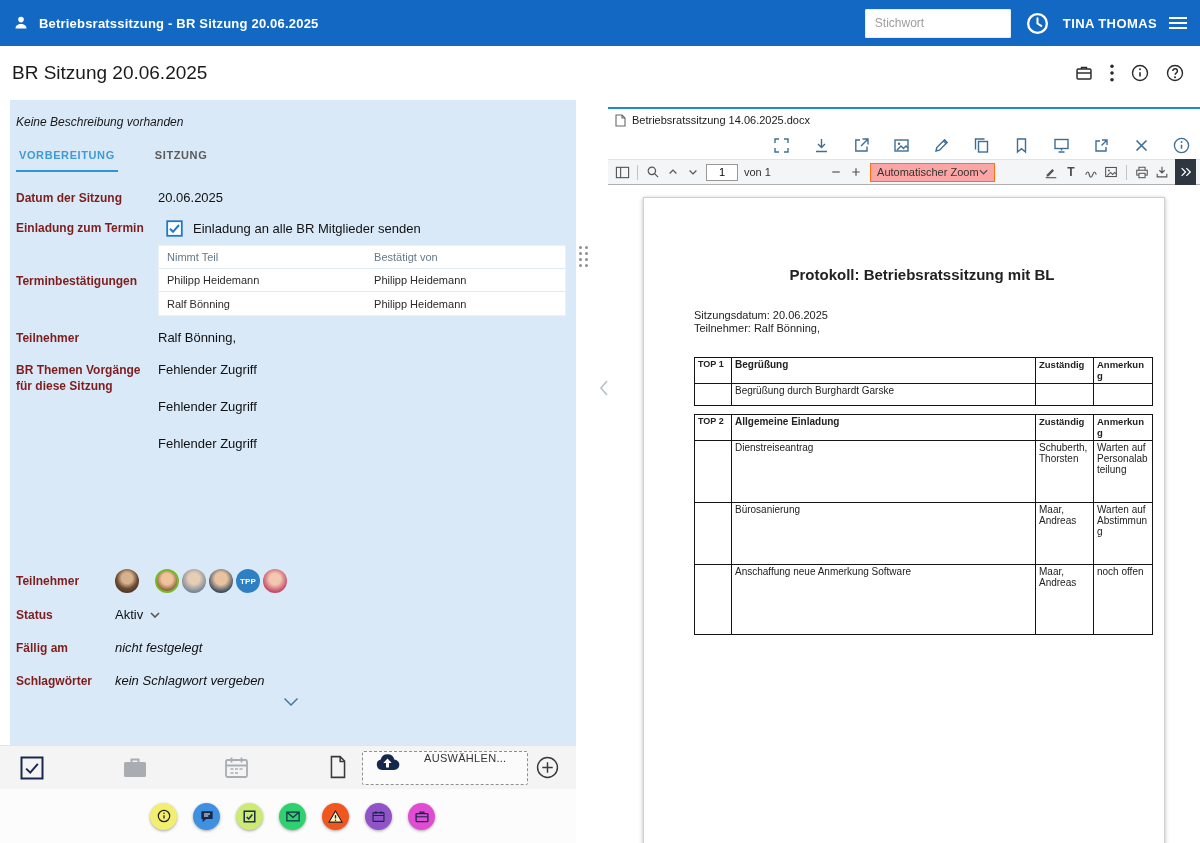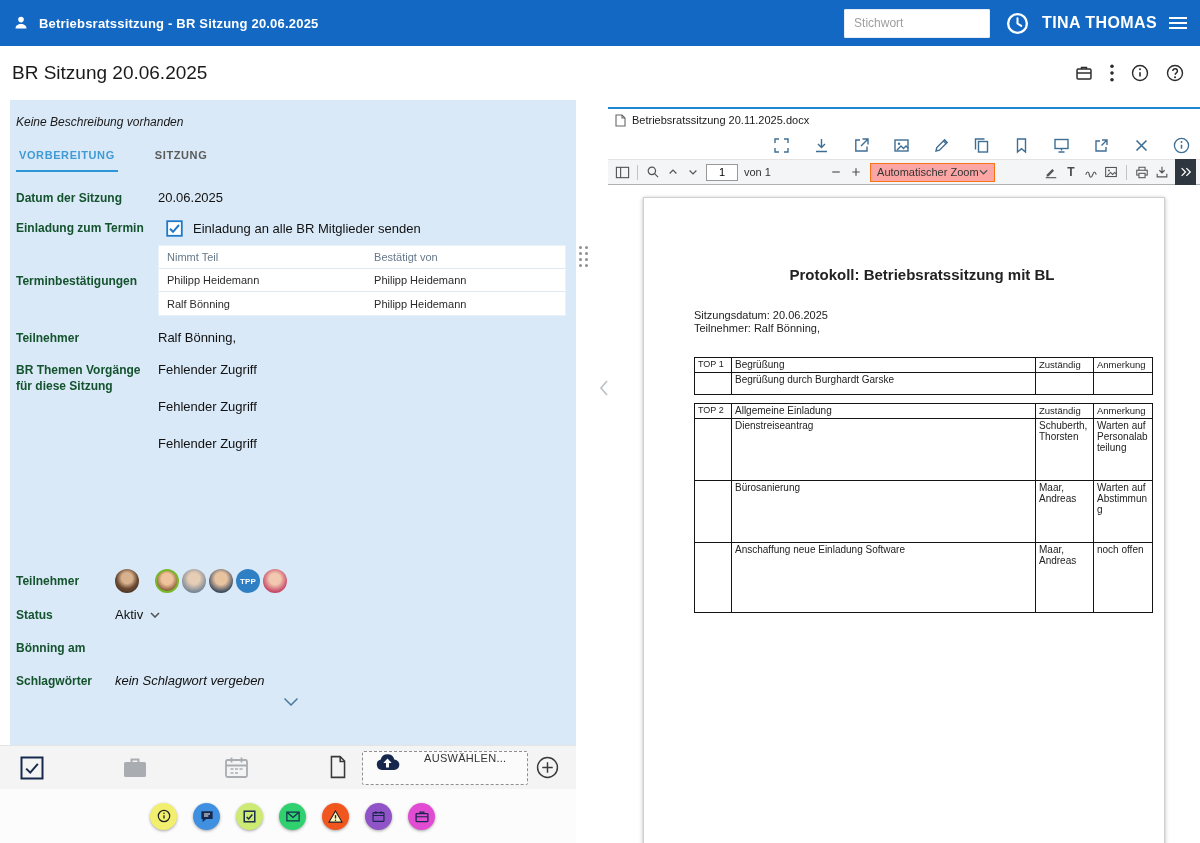--- a/index.html
+++ b/index.html
@@ -6,39 +6,39 @@
 html,body{width:1200px;height:843px}
 body{font-family:"Liberation Sans",sans-serif;background:#fff;position:relative;overflow:hidden;color:#222}
 svg{display:block}
 
 .topbar{position:absolute;top:0;left:0;width:1200px;height:46px;background:#1268c3;display:flex;align-items:center;padding:0 13px;color:#fff}
 .tb-person{margin-right:10px}
 .tb-title{font-size:13px;font-weight:bold;letter-spacing:.2px}
 .tb-search{margin-left:auto;width:146px;height:29px;border:1px solid #e8eef5;border-radius:1px;padding:0 9px;font-size:12px;font-family:inherit;background:#fff;color:#333}
 .tb-search::placeholder{color:#9e9e9e}
 .tb-history{margin-left:14px;width:26px;height:26px;display:flex;align-items:center;justify-content:center;cursor:pointer}
-.tb-user{font-size:16px;font-weight:bold;margin-left:12px;letter-spacing:.4px;white-space:nowrap}
+.tb-user{font-size:13px;font-weight:bold;margin-left:12px;letter-spacing:.4px;white-space:nowrap}
 .tb-menu{margin-left:12px;display:flex;flex-direction:column;gap:3px;cursor:pointer}
 .tb-menu i{display:block;width:18px;height:2px;background:#fff}
 
 .page-header{position:absolute;top:46px;left:0;width:1200px;height:54px;background:#fff;display:flex;align-items:center;padding:0 12px}
 .ph-title{font-size:19px;font-weight:normal;color:#1a1a1a}
 .ph-icons{margin-left:auto;display:flex;align-items:center;gap:17px;color:#2b2b2b;padding-right:4px}
 .icbtn{display:flex;align-items:center;justify-content:center;cursor:pointer}
 
 .left-panel{position:absolute;left:10px;top:100px;width:566px;height:645px;background:#d9e9f7;overflow:hidden}
 .lp-desc{font-style:italic;font-size:12px;color:#1a1a1a;padding:15px 10px 0 6px}
 .lp-tabs{display:flex;gap:34px;padding:12px 10px 0 6px}
 .lp-tab{font-size:11px;font-weight:bold;letter-spacing:.6px;color:#5a5a5a;padding:8px 3px 9px;cursor:pointer}
 .lp-tab.active{color:#3f9ad6;border-bottom:2px solid #2d96d8}
 .lp-form{padding:18px 10px 0 6px}
 .row{display:grid;grid-template-columns:142px 1fr;margin-bottom:14px;align-items:start}
 .row.center{align-items:center}
 .row2{display:grid;grid-template-columns:99px 1fr;margin-bottom:17px;align-items:center}
-.lbl{font-size:12px;font-weight:bold;color:#14532d;line-height:16px;padding-right:12px}
+.lbl{font-size:12px;font-weight:bold;color:#7f1d1d;line-height:16px;padding-right:12px}
 .val{font-size:13px;color:#111;line-height:16px}
 .italic{font-style:italic}
 .chk{display:flex;gap:10px;align-items:center;margin-left:8px}
 .chk .cbx{flex:none;cursor:pointer}
 .mini-table{width:100%;background:#be185d;font-size:11px;border:1px solid #eaf2f9}
 .mini-table .tr{display:grid;grid-template-columns:51% 49%;border-bottom:1px solid #dde9f3;height:23px;align-items:center;background:#fff}
 .mini-table .tr:last-child{border-bottom:0}
 .mini-table .cell{padding:0 8px;color:#2b2b2b;white-space:nowrap;overflow:hidden}
 .mini-table .th{color:#66788a}
 .stack .item{font-size:13px;color:#111;margin-bottom:21px}
@@ -79,21 +79,21 @@
 .zoom-select{display:flex;align-items:center;justify-content:center;height:19px;border:1px solid #f97316;background:#fca5a5;padding:0 6px;margin:0 4px;min-width:122px;color:#333;cursor:pointer;flex:none}
 .t-tool{font-size:12px;font-weight:bold;color:#4a4a4a}
 .more-tools{width:21px;height:26px;background:#2e3640;display:flex;align-items:center;justify-content:center;margin-left:3px;cursor:pointer;flex:none}
 .viewer-body{height:658px;overflow:hidden;background:#fff;display:flex;justify-content:center}
 .doc-page{width:522px;margin-top:12px;background:#fff;border:1px solid #d0d0d0;box-shadow:0 1px 4px rgba(0,0,0,.28);padding:68px 14px 40px 50px;height:700px}
 .doc-title{font-size:15px;font-weight:bold;text-align:center;margin-bottom:0}
 .doc-meta{font-size:11px;line-height:13px;margin-top:26px}
 .doc-table{border-collapse:collapse;width:458px;table-layout:fixed;font-size:10px;margin-top:22px}
 .doc-table.second{margin-top:8px}
 .doc-table td,.doc-table th{border:1px solid #141414;padding:1px 3px 2px;vertical-align:top;text-align:left;overflow-wrap:anywhere;line-height:11px}
-.doc-table th{font-weight:normal}
+.doc-table th{font-weight:bold}
 .th-top{font-size:9px}
 .th-side{font-size:9.5px}
 .r22 td{height:22px}
 .r62 td{height:62px}
 .r70 td{height:70px}
 </style>
 </head>
 <body>
 
 <header class="topbar">
@@ -229,21 +229,22 @@
       <div class="lbl">Status</div>
       <div class="val status-val">
         <span>Aktiv</span>
         <svg width="10" height="6" viewBox="0 0 10 6">
             <path d="M1 1l4 4 4-4" fill="none" stroke="#555" stroke-width="1.6"></path>
           </svg>
       </div>
     </div>
 
     <div class="row2">
-      <div class="lbl">Bönning am</div>
+      <div class="lbl">Fällig am</div>
+      <div class="val italic">nicht festgelegt</div>
     </div>
 
     <div class="row2" style="margin-bottom:8px">
       <div class="lbl">Schlagwörter</div>
       <div class="val italic">kein Schlagwort vergeben</div>
     </div>
 
     <div class="lp-chevron">
       <svg width="16" height="9" viewBox="0 0 16 9">
           <path d="M1.5 1.5L8 8l6.5-6.5" fill="none" stroke="currentColor" stroke-width="1.5"></path>
@@ -360,21 +361,21 @@
 </div>
 
 <section class="viewer">
   <div class="v-header">
     <span>
       <svg width="11" height="13" viewBox="0 0 11 13" fill="none" stroke="#666" stroke-width="1.1">
           <path d="M1 1h6l3 3v8H1z"></path>
           <path d="M7 1v3h3"></path>
         </svg>
     </span>
-    <span class="v-doc-title">Betriebsratssitzung 20.11.2025.docx</span>
+    <span class="v-doc-title">Betriebsratssitzung 14.06.2025.docx</span>
   </div>
   <div class="v-icons">
     <span class="icbtn">
       <svg width="17" height="17" viewBox="0 0 17 17" fill="none" stroke="currentColor" stroke-width="1.4">
           <path d="M2 6V2h4M11 2h4v4M15 11v4h-4M6 15H2v-4"></path>
         </svg>
     </span>
     <span class="icbtn">
       <svg width="17" height="17" viewBox="0 0 17 17" fill="none" stroke="currentColor" stroke-width="1.4">
           <path d="M8.5 2v8M5 7l3.5 3.5L12 7M3 14.5h11"></path>
@@ -568,21 +569,21 @@
           <td>Warten auf Personalabteilung</td>
         </tr>
         <tr class="r62">
           <td></td>
           <td>Bürosanierung</td>
           <td>Maar, Andreas</td>
           <td>Warten auf Abstimmung</td>
         </tr>
         <tr class="r70">
           <td></td>
-          <td>Anschaffung neue Einladung Software</td>
+          <td>Anschaffung neue Anmerkung Software</td>
           <td>Maar, Andreas</td>
           <td>noch offen</td>
         </tr>
       </tbody>
         </table>
     </div>
   </div>
 </section>
 
 </body></html>

